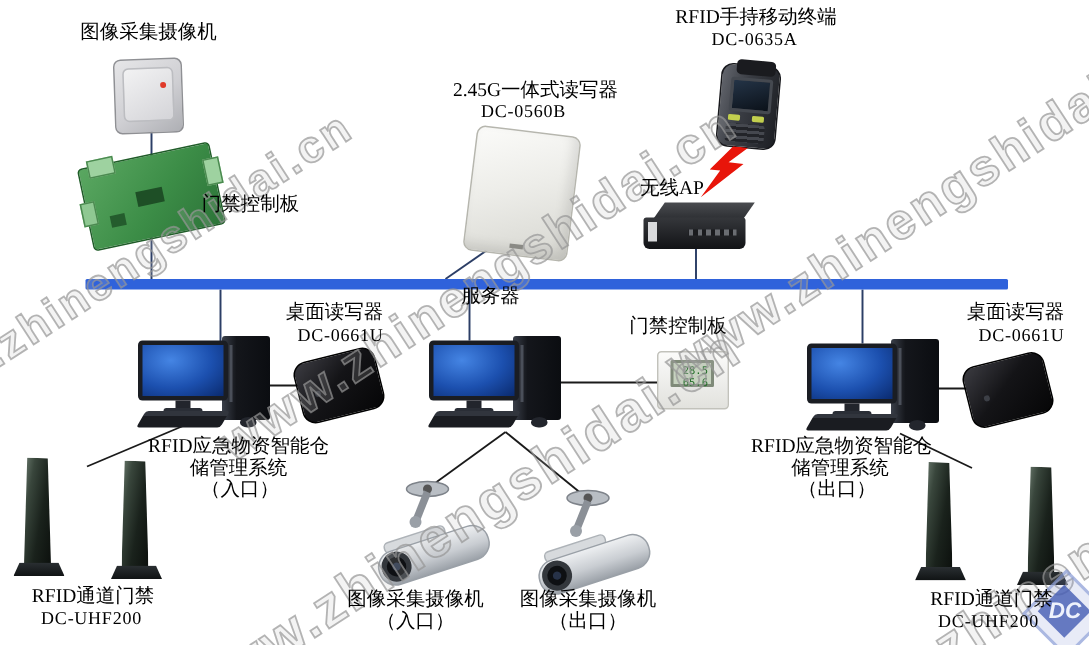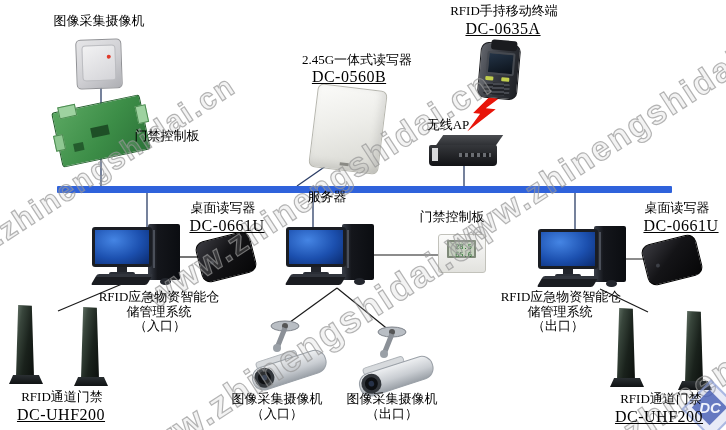--- a/index.html
+++ b/index.html
@@ -6,21 +6,21 @@
   .stage{position:relative;width:726px;height:430px;background:#ffffff;overflow:hidden;
          font-family:"Liberation Serif","DejaVu Serif",serif;}
   .abs{position:absolute;}
   
   svg.wires{position:absolute;left:0;top:0;z-index:1;}
   
   .bus{position:absolute;left:57px;top:186px;width:615px;height:7px;border-radius:1px;z-index:2;}
   
   .lbl{position:absolute;transform:translateX(-50%);white-space:nowrap;text-align:center;
        font-size:13px;color:#000;z-index:6;line-height:1.1;}
-  .lbl.model{font-size:16px;letter-spacing:.5px;text-decoration:underline;}
+  .lbl.model{font-size:12px;letter-spacing:.5px;}
   
   .wm{position:absolute;white-space:nowrap;z-index:5;pointer-events:none;
       font-family:"Liberation Sans","DejaVu Sans",sans-serif;font-weight:bold;letter-spacing:2px;
       color:rgba(190,190,190,0.18);-webkit-text-stroke:1.2px rgba(150,150,150,0.7);
       transform-origin:left center;transform:rotate(-33deg);}
   .dclogo{position:absolute;left:688px;top:384px;width:44px;height:46px;z-index:5;}
   .dclogo .outer{position:absolute;left:2px;top:4px;width:38px;height:38px;transform:rotate(45deg);
       border:2px solid rgba(130,150,210,.6);background:rgba(150,165,220,.22);}
   .dclogo .inner{position:absolute;left:9px;top:11px;width:25px;height:25px;transform:rotate(45deg);
       background:rgba(64,88,178,.78);}

